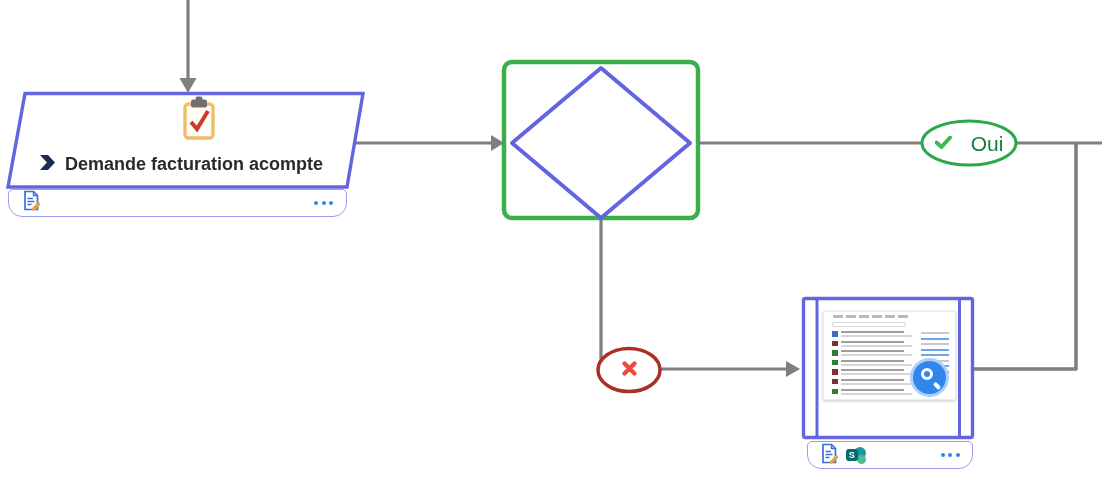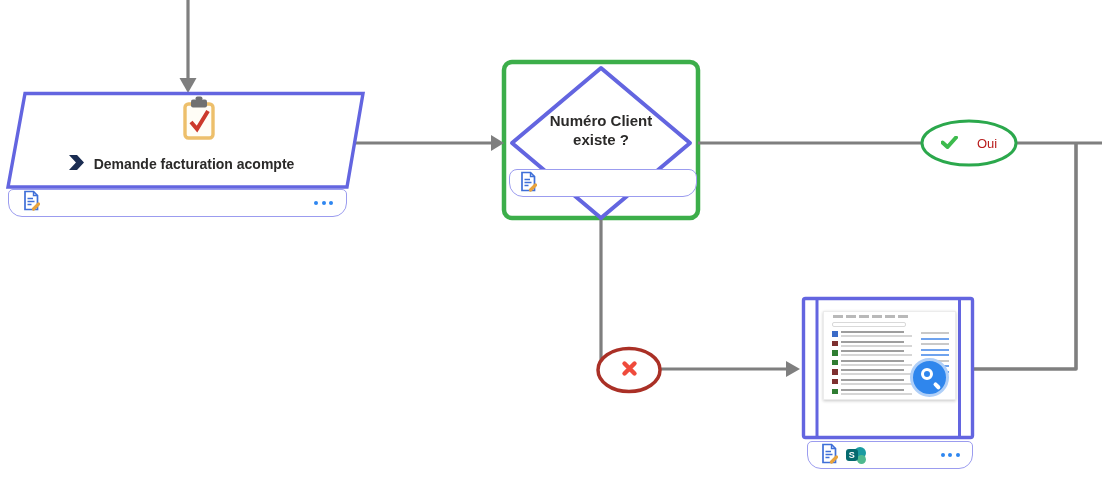--- a/index.html
+++ b/index.html
@@ -2,31 +2,31 @@
 <html><head>
 <meta charset="utf-8">
 <style>
   html,body{margin:0;padding:0;background:#fff;}
   *{box-sizing:border-box;}
   .canvas{position:relative;width:1102px;height:502px;background:#fff;overflow:hidden;
           font-family:"Liberation Sans",sans-serif;color:#2B2A29;}
   svg.wires{position:absolute;left:0;top:0;z-index:1;}
   .node{position:absolute;z-index:2;}
   .node-title{position:absolute;display:flex;align-items:center;justify-content:center;gap:10px;
-              font-weight:700;font-size:14px;color:#2B2A29;white-space:nowrap;}
+              font-weight:700;font-size:18px;color:#2B2A29;white-space:nowrap;}
   .footer-bar{position:absolute;background:#fff;border:1.6px solid #9B9CEF;
               display:flex;align-items:center;padding:0 12px;}
   .dots{display:flex;gap:3.5px;margin-left:auto;}
   .dots i{width:4px;height:4px;border-radius:50%;background:#2E86F0;display:block;}
   
   .decision-label{position:absolute;width:160px;text-align:center;font-weight:700;font-size:15px;
                   line-height:19px;color:#2B2A29;}
   
   .branch-label{position:absolute;display:flex;align-items:center;justify-content:center;gap:7px;z-index:2;}
-  .oui-text{font-size:13px;color:#b91c1c;margin-left:12px;}
+  .oui-text{font-size:21px;color:#15803d;margin-left:12px;}
   
   .sp-icon{position:relative;width:21px;height:17px;display:inline-block;}
   .sp-c1{position:absolute;left:8px;top:0;width:12px;height:12px;border-radius:50%;background:#1A9BA1;}
   .sp-c2{position:absolute;left:11px;top:8px;width:9px;height:9px;border-radius:50%;background:#4FB98F;}
   .sp-sq{position:absolute;left:0;top:2px;width:12.5px;height:12.5px;border-radius:3px;background:#046A6F;
          color:#fff;font-size:9px;font-weight:700;line-height:12.5px;text-align:center;}
   
   .thumb{position:absolute;left:20px;top:13px;width:133px;height:89px;background:#fff;
          border:1px solid #ECECEC;box-shadow:0 1px 3px rgba(0,0,0,.22);}
   .t-menu{position:absolute;left:9px;top:3px;display:flex;gap:3px;}
@@ -108,36 +108,20 @@
         </svg>
       </span>
       <span class="dots">
           <i></i>
           <i></i>
           <i></i>
         </span>
     </div>
   </div>
 
-  <div class="node" style="left:504px;top:62px;width:194px;height:156px;">
-    <div class="decision-label" style="left:17px;top:49px;">
-      <div>Numéro Client</div>
-      <div>existe ?</div>
-    </div>
-    <div class="footer-bar" style="left:4.5px;top:107px;width:188px;height:28px;border-radius:8px 8px 14px 14px;padding:0 9px;">
-      <span>
-        <svg width="18" height="21" viewBox="0 0 18 21">
-          <path d="M3,1.5 H11.5 L15.5,5.5 V19.5 H3 Z" fill="#fff" stroke="#3F6FD8" stroke-width="1.7"></path>
-          <path d="M11.5,1.5 V5.5 H15.5" fill="none" stroke="#3F6FD8" stroke-width="1.4"></path>
-          <path d="M5.5,8.5 H11 M5.5,11.5 H12.5 M5.5,14.5 H9.5" stroke="#3F6FD8" stroke-width="1.5"></path>
-          <path d="M11.5,19 L16.5,14" stroke="#E8A33D" stroke-width="3.2" stroke-linecap="round"></path>
-        </svg>
-      </span>
-    </div>
-  </div>
 
   <div class="branch-label" style="left:922px;top:121px;width:94px;height:45px;">
     <span>
       <svg width="17" height="13" viewBox="0 0 17 13">
         <path d="M1.5,6.5 L6.5,11 L15,1.5" fill="none" stroke="#3DBB4D" stroke-width="4" stroke-linecap="round" stroke-linejoin="round"></path>
       </svg>
     </span>
     <span class="oui-text">Oui</span>
   </div>
 

